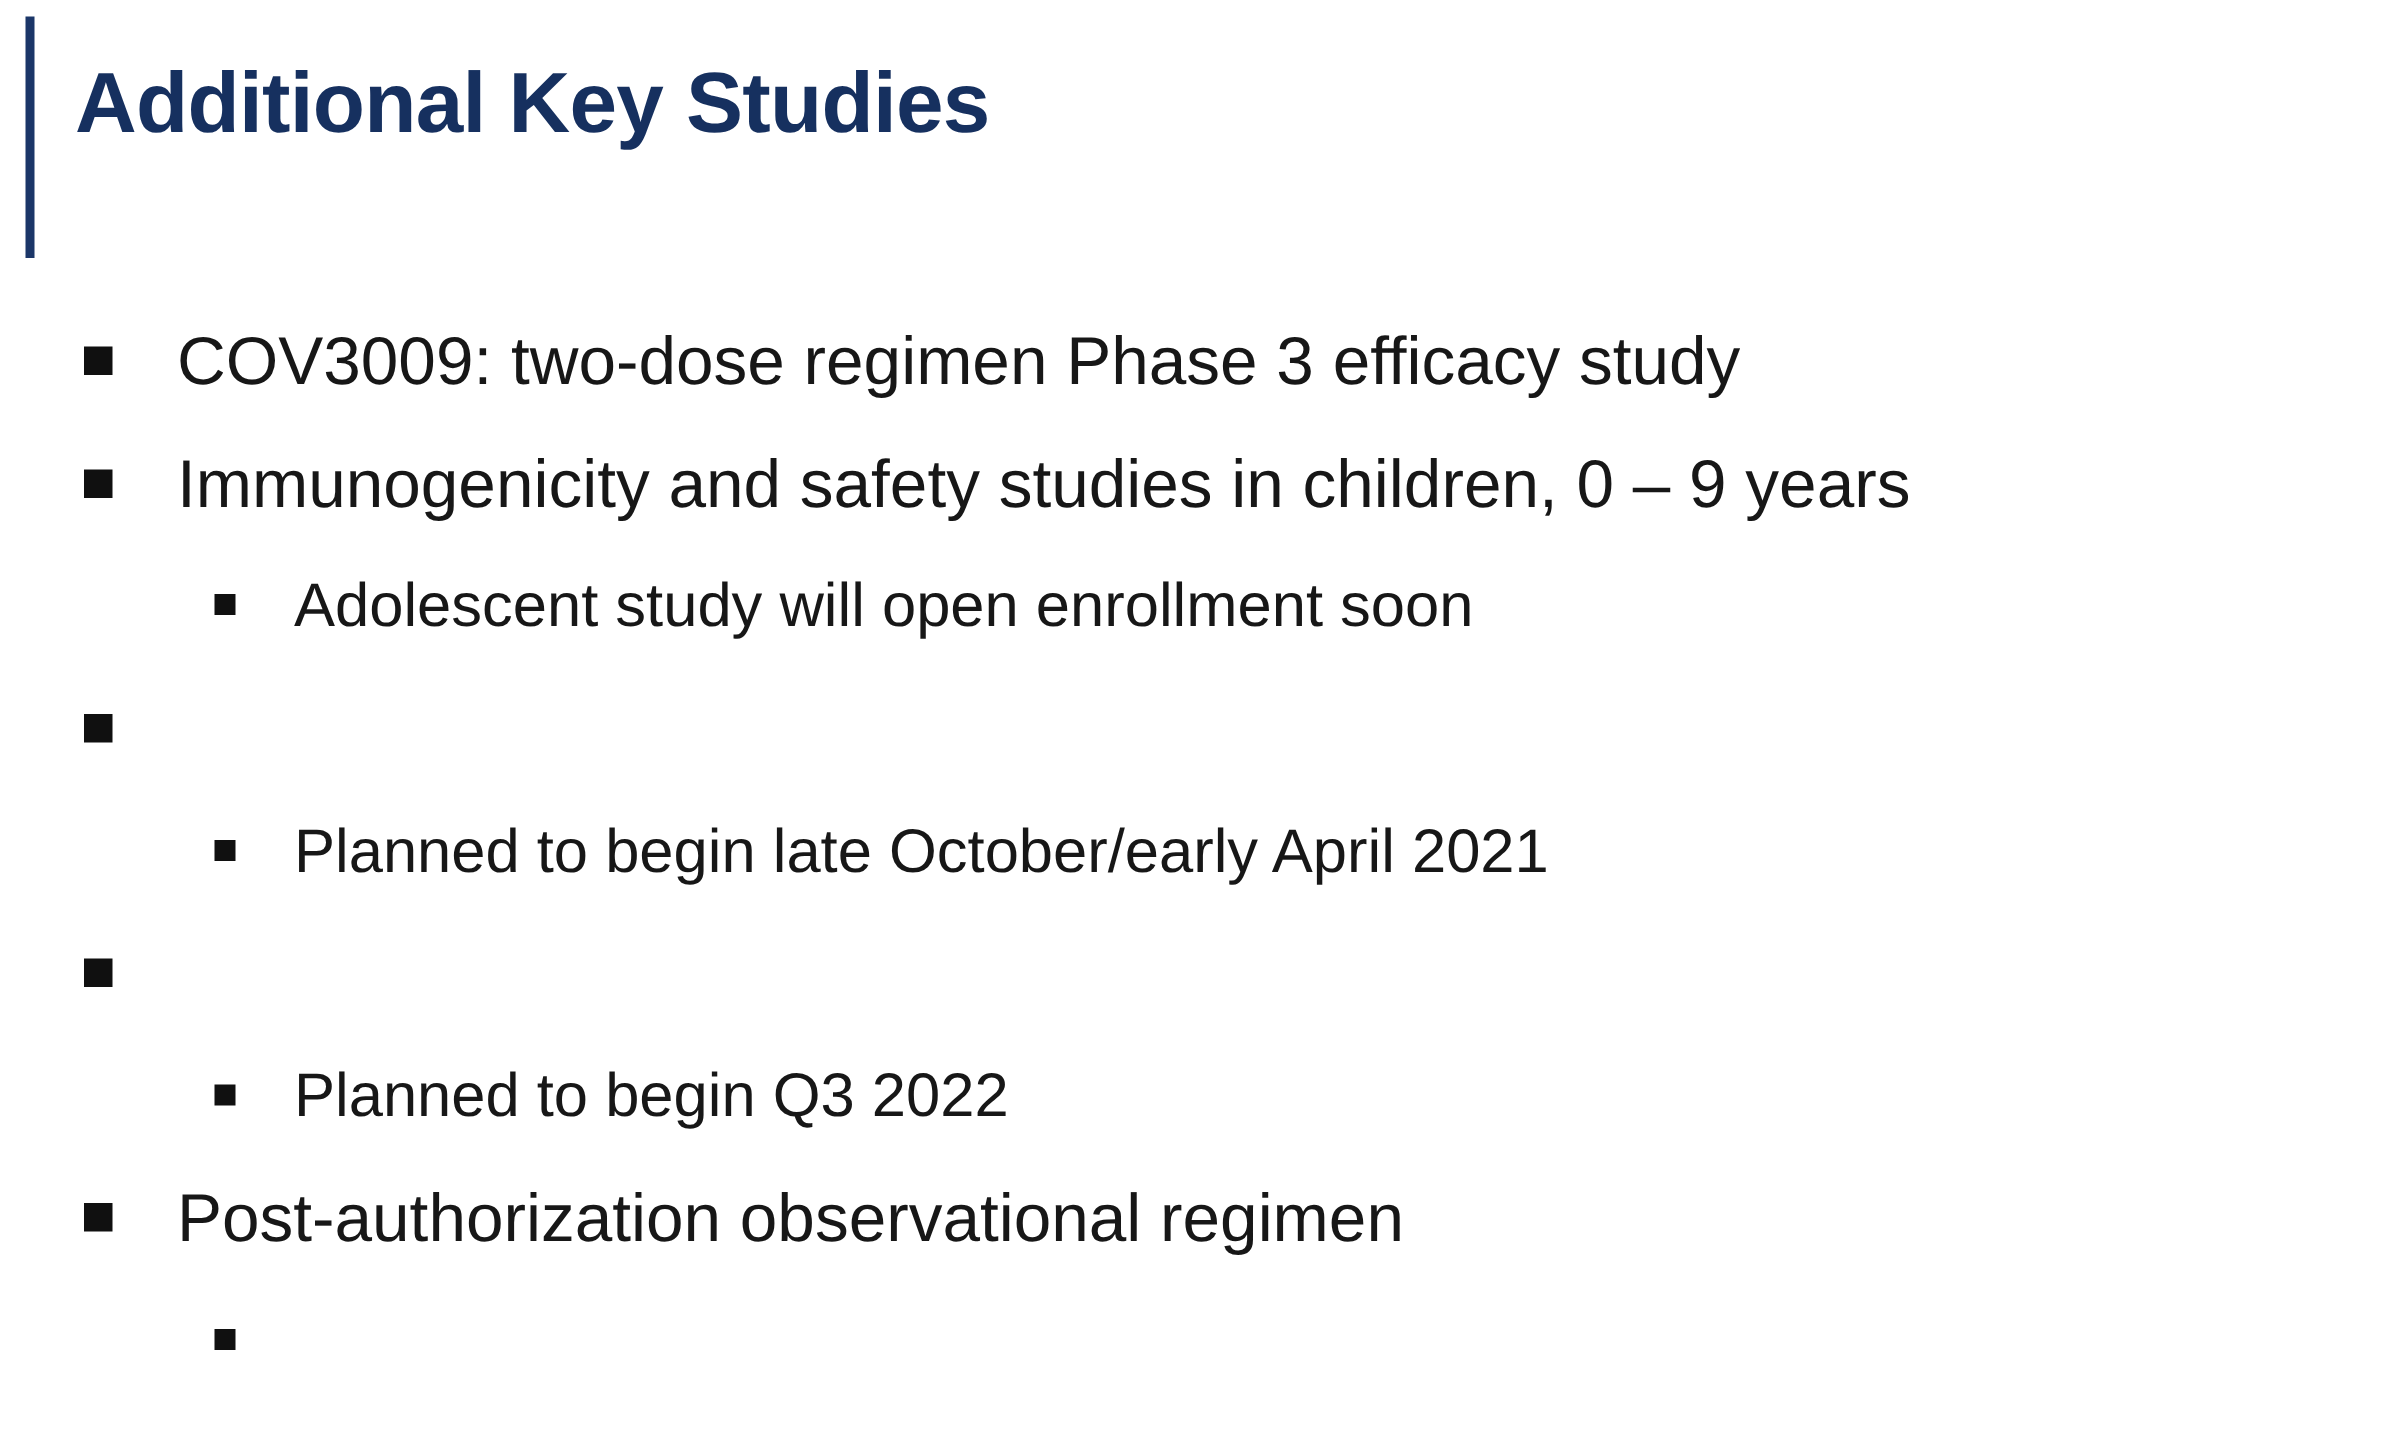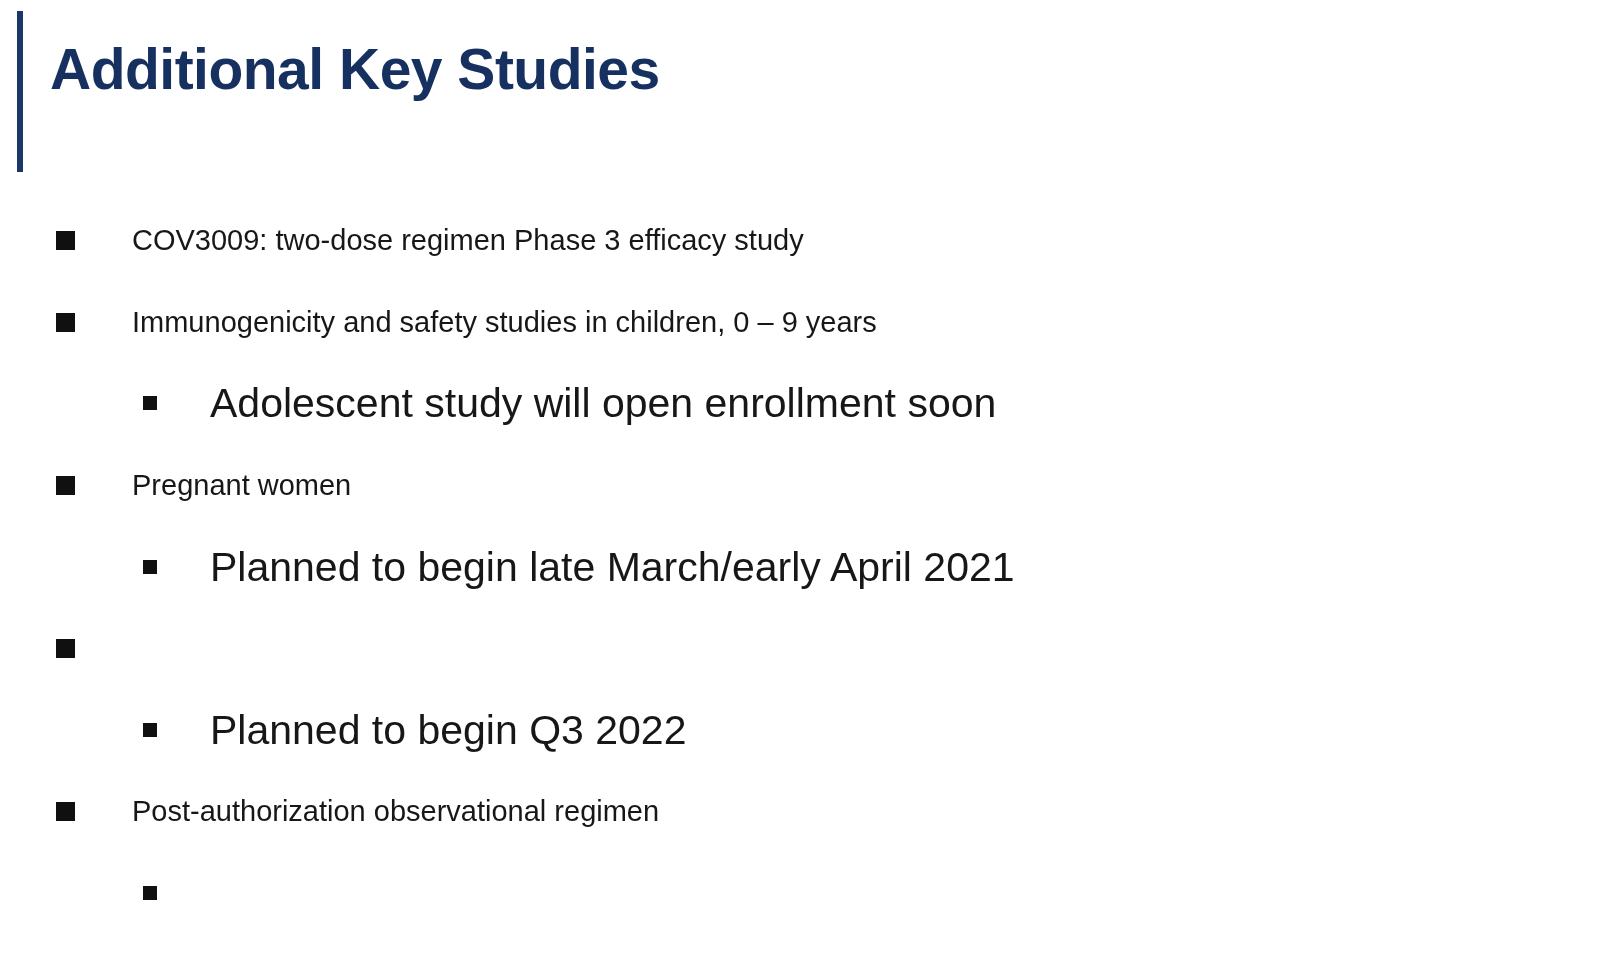--- a/index.html
+++ b/index.html
@@ -83,26 +83,26 @@
     width: 14px;
     height: 14px;
     top: -8px;
   }
   .bullet-text {
     flex: 0 0 auto;
     color: #171717;
     white-space: nowrap;
   }
   .level-1 .bullet-text {
-    margin-left: 57px;
-    font-size: 29px;
+    margin-left: 43px;
+    font-size: 45px;
     line-height: 45px;
   }
   .level-2 .bullet-text {
-    margin-left: 53px;
+    margin-left: 39px;
     font-size: 41px;
     line-height: 41px;
   }
 
   
   .bullet-row.level-1 { align-items: baseline; }
   .bullet-row:nth-child(1) { padding-top: 70px; }
   .bullet-row:nth-child(n+2) { padding-top: 0; }
 </style>
 </head>
@@ -123,25 +123,24 @@
       <div class="bullet-row level-1" style="position: absolute; left: 0px; top: 113px; height: 48px; padding-top: 0px; align-items: center;">
         <span class="marker" style="top: 0px;"></span>
         <span class="bullet-text">Immunogenicity and safety studies in children, 0 – 9 years</span>
       </div>
       <div class="bullet-row level-2" style="position: absolute; left: 0px; top: 194px; height: 48px; padding-top: 0px; align-items: center;">
         <span class="marker" style="top: 0px;"></span>
         <span class="bullet-text">Adolescent study will open enrollment soon</span>
       </div>
       <div class="bullet-row level-1" style="position: absolute; left: 0px; top: 276px; height: 48px; padding-top: 0px; align-items: center;">
         <span class="marker" style="top: 0px;"></span>
-        <span class="bullet-text">Pregnant women</span>
       </div>
       <div class="bullet-row level-2" style="position: absolute; left: 0px; top: 358px; height: 48px; padding-top: 0px; align-items: center;">
         <span class="marker" style="top: 0px;"></span>
-        <span class="bullet-text">Planned to begin late March/early April 2021</span>
+        <span class="bullet-text">Planned to begin late October/early April 2021</span>
       </div>
       <div class="bullet-row level-1" style="position: absolute; left: 0px; top: 439px; height: 48px; padding-top: 0px; align-items: center;">
         <span class="marker" style="top: 0px;"></span>
       </div>
       <div class="bullet-row level-2" style="position: absolute; left: 0px; top: 521px; height: 48px; padding-top: 0px; align-items: center;">
         <span class="marker" style="top: 0px;"></span>
         <span class="bullet-text">Planned to begin Q3 2022</span>
       </div>
       <div class="bullet-row level-1" style="position: absolute; left: 0px; top: 602px; height: 48px; padding-top: 0px; align-items: center;">
         <span class="marker" style="top: 0px;"></span>

